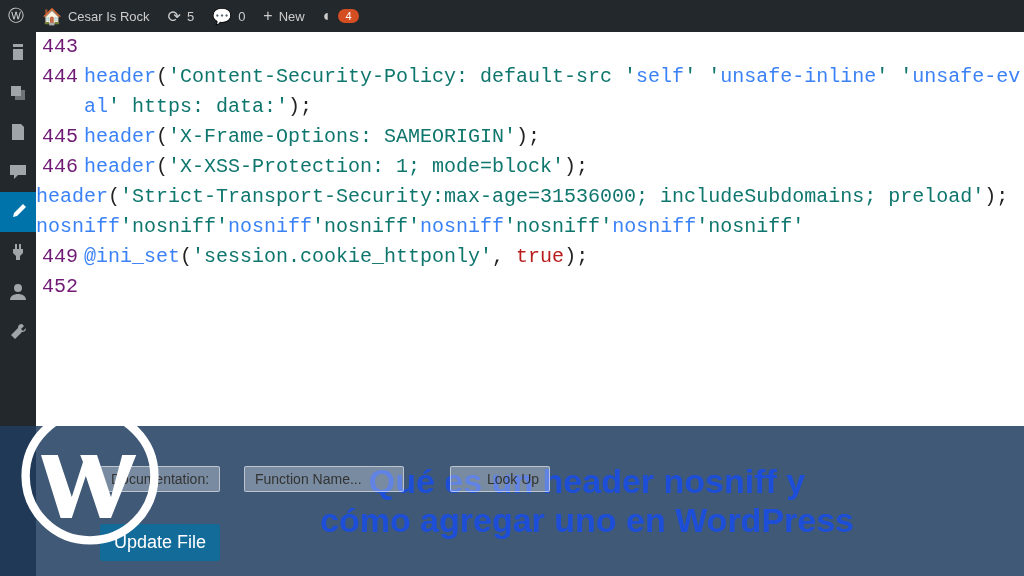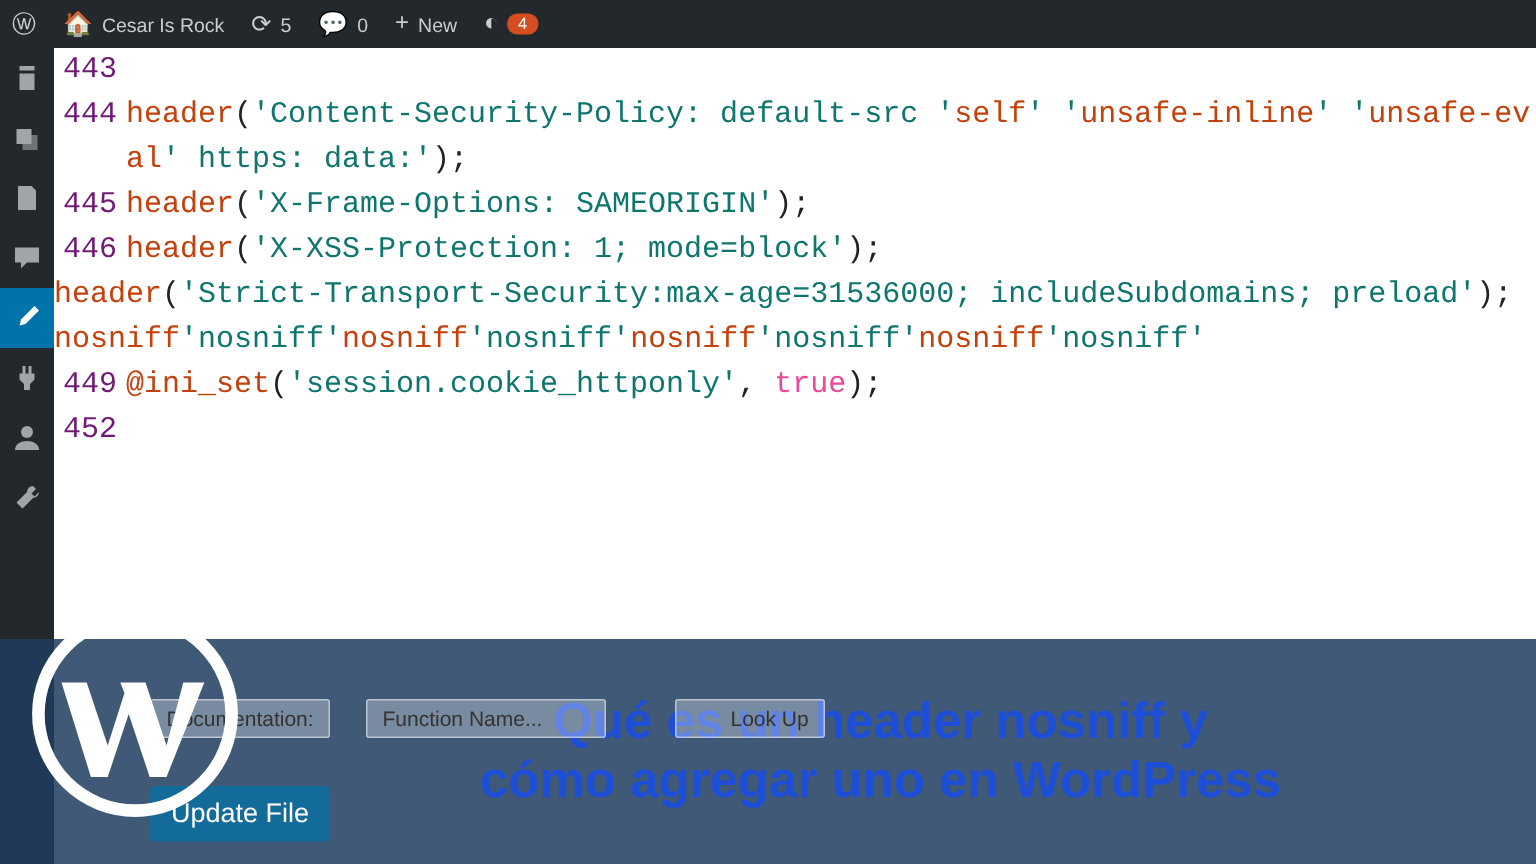--- a/index.html
+++ b/index.html
@@ -13,22 +13,22 @@
 .sidebar { position: absolute; left: 0; top: 32px; bottom: 0; width: 36px; background: #23282d; display: flex; flex-direction: column; }
 .sidebar .mi { width: 36px; height: 40px; display: flex; align-items: center; justify-content: center; color: #a0a5aa; cursor: pointer; }
 .sidebar .mi.active { background: #0073aa; color: #fff; }
 .sidebar .mi svg { width: 20px; height: 20px; fill: currentColor; }
 
 .content { position: absolute; left: 36px; top: 32px; right: 0; bottom: 0; background: #fff; }
 .row { display: flex; }
 .row .ln { width: 48px; flex-shrink: 0; text-align: right; padding-right: 6px; color: #701a75; font-family: "Courier New", monospace; font-size: 20px; line-height: 30px; }
 .row .cd { flex: 1; font-family: "Courier New", monospace; font-size: 20px; line-height: 30px; white-space: pre-wrap; word-break: break-all; }
 .str { color: #0f766e; }
-.bool { color: #ec4899; }
-.fn { color: #c2410c; }
+.bool { color: #b91c1c; }
+.fn { color: #3b82f6; }
 .pn { color: #222; }
 
 .watermark { position: absolute; right: 4px; top: 80px; transform: rotate(-90deg); transform-origin: right top; color: #e67e22; font-weight: bold; font-size: 22px; letter-spacing: 1px; }
 
 .overlay { position: absolute; left: 0; right: 0; bottom: 0; height: 150px; background: rgba(30, 60, 95, 0.85); display: flex; align-items: center; }
 .overlay .logo { position: absolute; left: 20px; top: -20px; }
 .overlay .title { margin-left: 210px; color: #1d4ed8; font-size: 34px; font-weight: bold; text-align: center; line-height: 1.15; flex: 1; padding-right: 60px; }
 .ghost-input { position: absolute; background: rgba(255,255,255,0.3); border: 1px solid rgba(255,255,255,0.5); padding: 4px 10px; color: #333; font-size: 14px; border-radius: 2px; }
 .ghost-btn { position: absolute; background: rgba(0,115,170,0.7); color: #fff; padding: 8px 14px; border-radius: 3px; font-size: 18px; }
 

